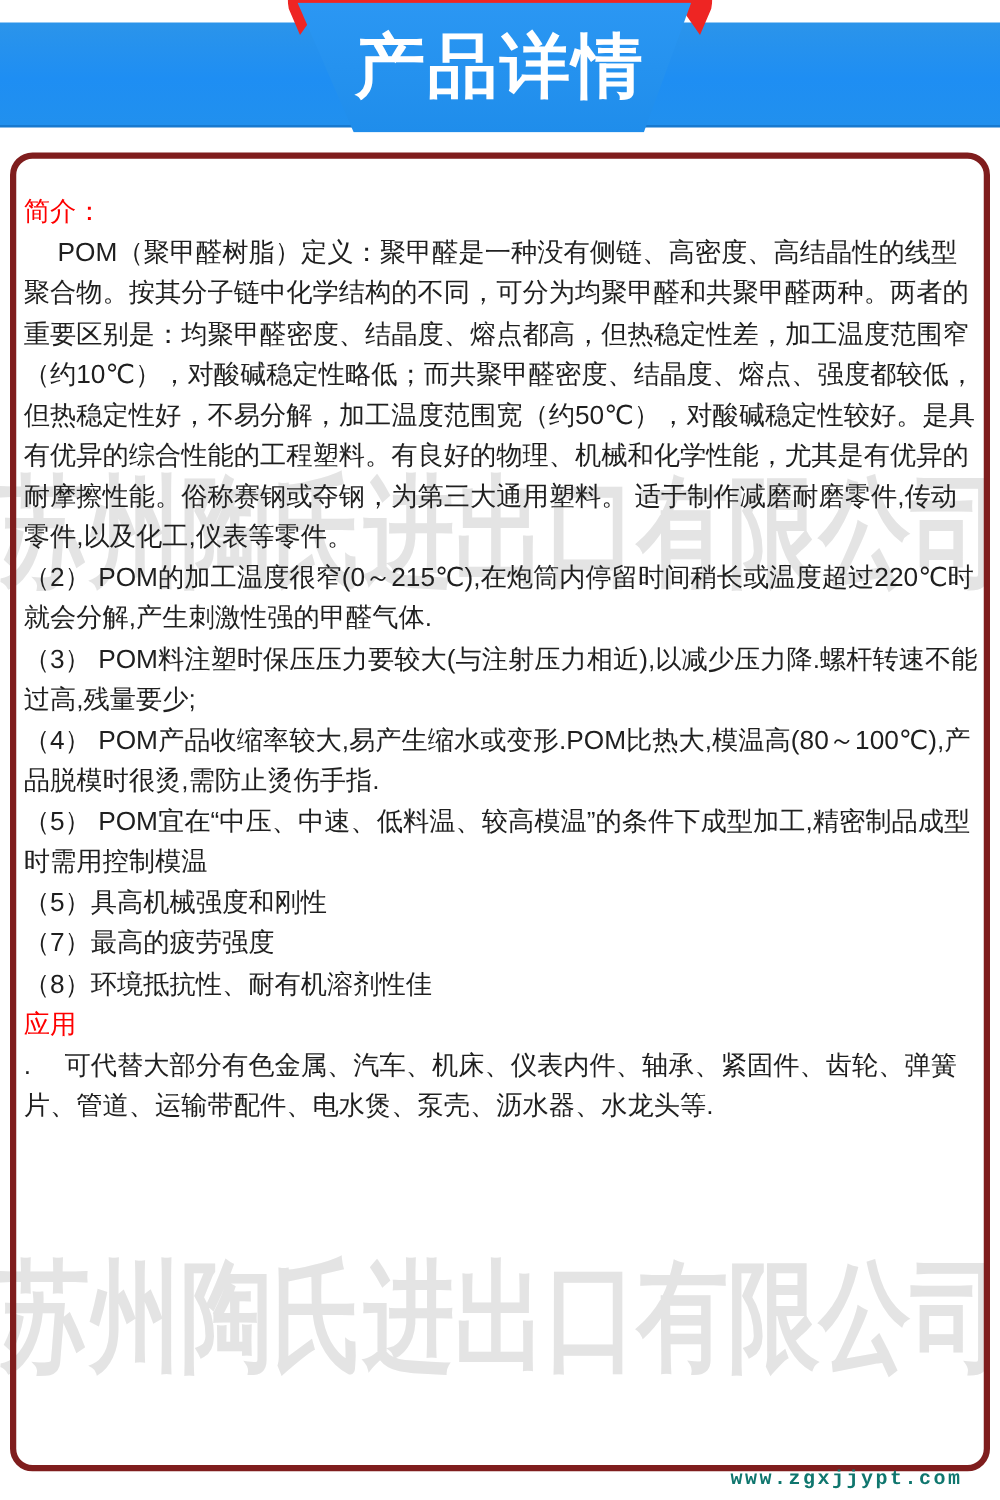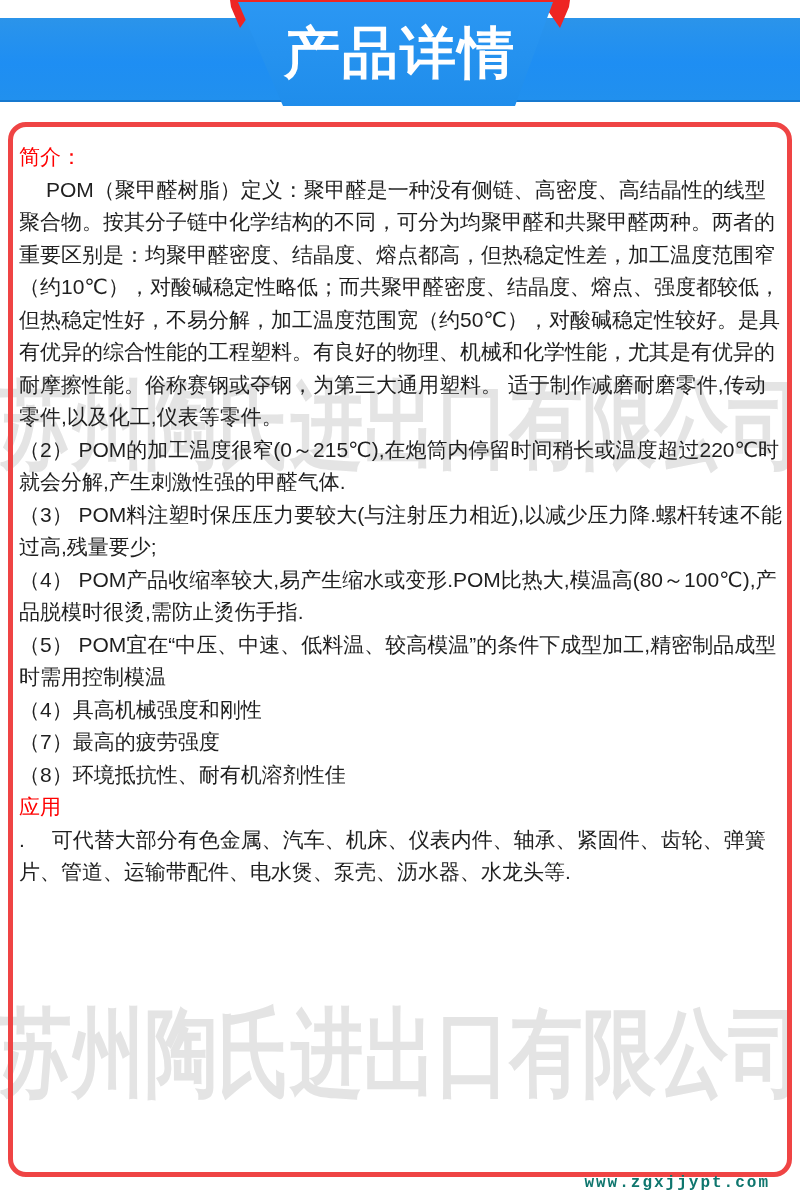--- a/index.html
+++ b/index.html
@@ -37,22 +37,22 @@
     font-size:96px;font-weight:bold;color:#e4e4e4;
     transform:translateX(-50%) scaleX(0.76);
     z-index:1;pointer-events:none;
   }
   .wm1{top:362px;}
   .wm2{top:990px;}
   
   .content-box{
     position:absolute;left:8px;top:122px;width:784px;height:1055px;
     box-sizing:border-box;
-    border:5px solid #ef4444;border-radius:18px;
-    padding:14px 4px 0 6px;
+    border:5px solid #7f1d1d;border-radius:18px;
+    padding:27px 4px 0 6px;
     background:transparent;
     z-index:2;
     font-size:21px;line-height:32.5px;color:#1f1f1f;
   }
   .content-box p,.content-box h2{
     margin:0;position:relative;z-index:3;
     font-size:21px;line-height:32.5px;font-weight:normal;
   }
   .red{color:#fe0000;}
   .indent1{text-indent:27px;}
@@ -83,21 +83,21 @@
   <div class="watermark wm2">苏州陶氏进出口有限公司</div>
 
   <section class="content-box">
     <h2 class="red">简介：</h2>
     <p class="indent1">POM（聚甲醛树脂）定义：聚甲醛是一种没有侧链、高密度、高结晶性的线型聚合物。按其分子链中化学结构的不同，可分为均聚甲醛和共聚甲醛两种。两者的重要区别是：均聚甲醛密度、结晶度、熔点都高，但热稳定性差，加工温度范围窄（约10℃），对酸碱稳定性略低；而共聚甲醛密度、结晶度、熔点、强度都较低，但热稳定性好，不易分解，加工温度范围宽（约50℃），对酸碱稳定性较好。是具有优异的综合性能的工程塑料。有良好的物理、机械和化学性能，尤其是有优异的耐摩擦性能。俗称赛钢或夺钢，为第三大通用塑料。 适于制作减磨耐磨零件,传动零件,以及化工,仪表等零件。</p>
 
     <p>（2） POM的加工温度很窄(0～215℃),在炮筒内停留时间稍长或温度超过220℃时就会分解,产生刺激性强的甲醛气体.</p>
     <p>（3） POM料注塑时保压压力要较大(与注射压力相近),以减少压力降.螺杆转速不能过高,残量要少;</p>
     <p>（4） POM产品收缩率较大,易产生缩水或变形.POM比热大,模温高(80～100℃),产品脱模时很烫,需防止烫伤手指.</p>
     <p>（5） POM宜在“中压、中速、低料温、较高模温”的条件下成型加工,精密制品成型时需用控制模温</p>
-    <p>（4）具高机械强度和刚性</p>
+    <p>（5）具高机械强度和刚性</p>
     <p>（7）最高的疲劳强度</p>
     <p>（8）环境抵抗性、耐有机溶剂性佳</p>
 
     <h2 class="red">应用</h2>
     <p>.　 可代替大部分有色金属、汽车、机床、仪表内件、轴承、紧固件、齿轮、弹簧片、管道、运输带配件、电水煲、泵壳、沥水器、水龙头等.</p>
   </section>
 
   <div class="site-url">www.zgxjjypt.com</div>
 
 </div>

